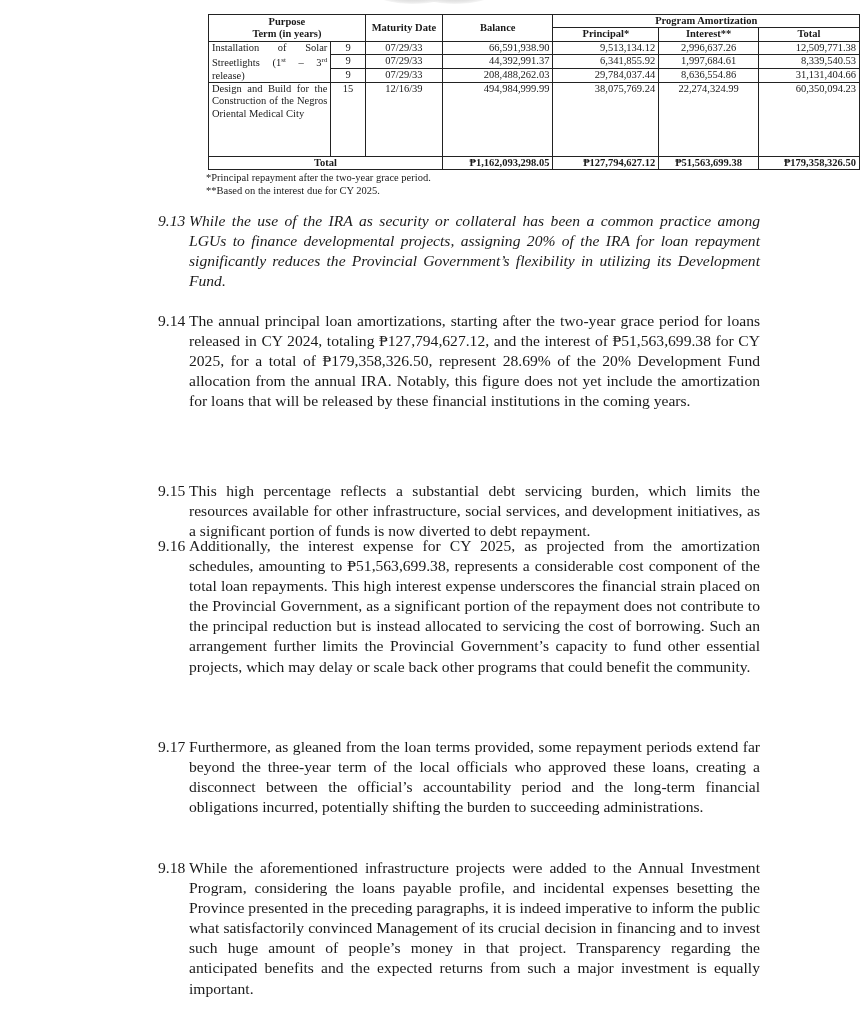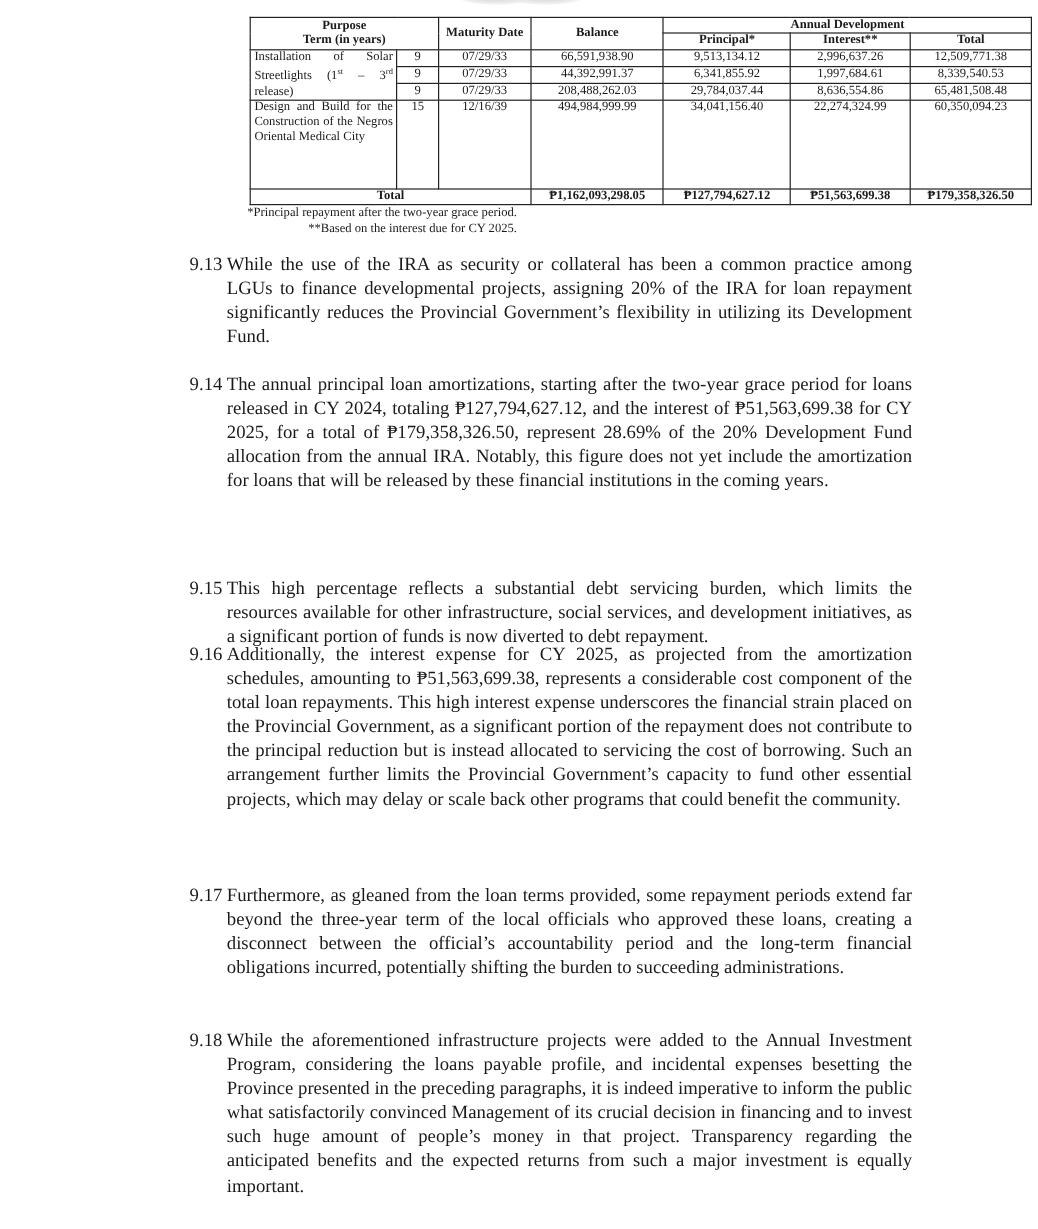--- a/index.html
+++ b/index.html
@@ -12,32 +12,32 @@
     background: radial-gradient(ellipse at center, #c8c8c8 0%, #e8e8e8 55%, rgba(255,255,255,0) 80%);
   }
   table.loan {
     position: absolute; left: 208px; top: 14px; width: 652px;
     border-collapse: collapse; font-size: 10.5px; line-height: 12.3px;
   }
   table.loan td, table.loan th {
     border: 1px solid #222; padding: 0 3px; vertical-align: top;
   }
   table.loan th { font-weight: bold; text-align: center; vertical-align: middle; padding: 0 2px; }
-  .r { text-align: center; }
+  .r { text-align: right; }
   .c { text-align: center; }
   .just-last { text-align: justify; }
   .purpose { width: 96px; }
   .term { width: 22px; }
   .date { width: 60px; }
   .bal { width: 88px; }
   .prin { width: 84px; margin-top: 16px; }
   .int { width: 79px; }
   .tot { width: 80px; }
   .bold { font-weight: bold; }
-  .notes { position: absolute; left: 206px; top: 171px; font-size: 10.5px; line-height: 13px; text-align: right; }
+  .notes { position: absolute; left: 206px; top: 171px; font-size: 10.5px; line-height: 13px; }
   .para {
     position: absolute; left: 158px; width: 602px; font-size: 15.6px; line-height: 20.1px;
   }
   .para .num { position: absolute; left: 0; top: 0; }
   .para .txt { margin-left: 31px; text-align: justify; }
 </style>
 </head>
 <body>
 
 <div class="smudge" style="left:378px;"></div>
@@ -45,21 +45,21 @@
 
 <table class="loan">
   <thead>
     <tr>
       <th colspan="2" rowspan="2">
         <div>Purpose</div>
         <div>Term (in years)</div>
       </th>
       <th rowspan="2" class="date">Maturity Date</th>
       <th rowspan="2" class="bal">Balance</th>
-      <th colspan="3">Annual Development</th>
+      <th colspan="3">Program Amortization</th>
     </tr>
     <tr>
       <th class="prin r">Principal*</th>
       <th class="int r">Interest**</th>
       <th class="tot r">Total</th>
     </tr>
   </thead>
   <tbody>
     <tr>
       <td rowspan="3" class="purpose just-last">
@@ -79,47 +79,47 @@
       <td class="r">6,341,855.92</td>
       <td class="c">1,997,684.61</td>
       <td class="r">8,339,540.53</td>
     </tr>
     <tr>
       <td class="term c">9</td>
       <td class="c">07/29/33</td>
       <td class="r">208,488,262.03</td>
       <td class="r">29,784,037.44</td>
       <td class="c">8,636,554.86</td>
-      <td class="r">65,481,508.48</td>
+      <td class="r">31,131,404.66</td>
     </tr>
     <tr style="height:74px;font-family:Liberation Serif, serif;">
       <td class="purpose just-last">Design and Build for the Construction of the Negros Oriental Medical City</td>
       <td class="term c">15</td>
       <td class="c">12/16/39</td>
       <td class="r">494,984,999.99</td>
-      <td class="r">34,041,156.40</td>
+      <td class="r">38,075,769.24</td>
       <td class="c">22,274,324.99</td>
       <td class="r">60,350,094.23</td>
     </tr>
     <tr class="bold">
       <td colspan="3" class="c bold">Total</td>
       <td class="r bold">₱1,162,093,298.05</td>
       <td class="r bold">₱127,794,627.12</td>
       <td class="c bold">₱51,563,699.38</td>
       <td class="r bold">₱179,358,326.50</td>
     </tr>
   </tbody>
 </table>
 
 <div class="notes">
   <div>*Principal repayment after the two-year grace period.</div>
   <div>**Based on the interest due for CY 2025.</div>
 </div>
 
-<div class="para" style="top:211px;">
+<div class="para" style="top:211px;font-style:italic;">
   <span class="num">9.13</span>
   <div class="txt">While the use of the IRA as security or collateral has been a common practice among LGUs to finance developmental projects, assigning 20% of the IRA for loan repayment significantly reduces the Provincial Government’s flexibility in utilizing its Development Fund.</div>
 </div>
 
 <div class="para" style="top:311px;">
   <span class="num">9.14</span>
   <div class="txt">The annual principal loan amortizations, starting after the two-year grace period for loans released in CY 2024, totaling ₱127,794,627.12, and the interest of ₱51,563,699.38 for CY 2025, for a total of ₱179,358,326.50, represent 28.69% of the 20% Development Fund allocation from the annual IRA. Notably, this figure does not yet include the amortization for loans that will be released by these financial institutions in the coming years.</div>
 </div>
 
 <div class="para" style="top:481px;">

